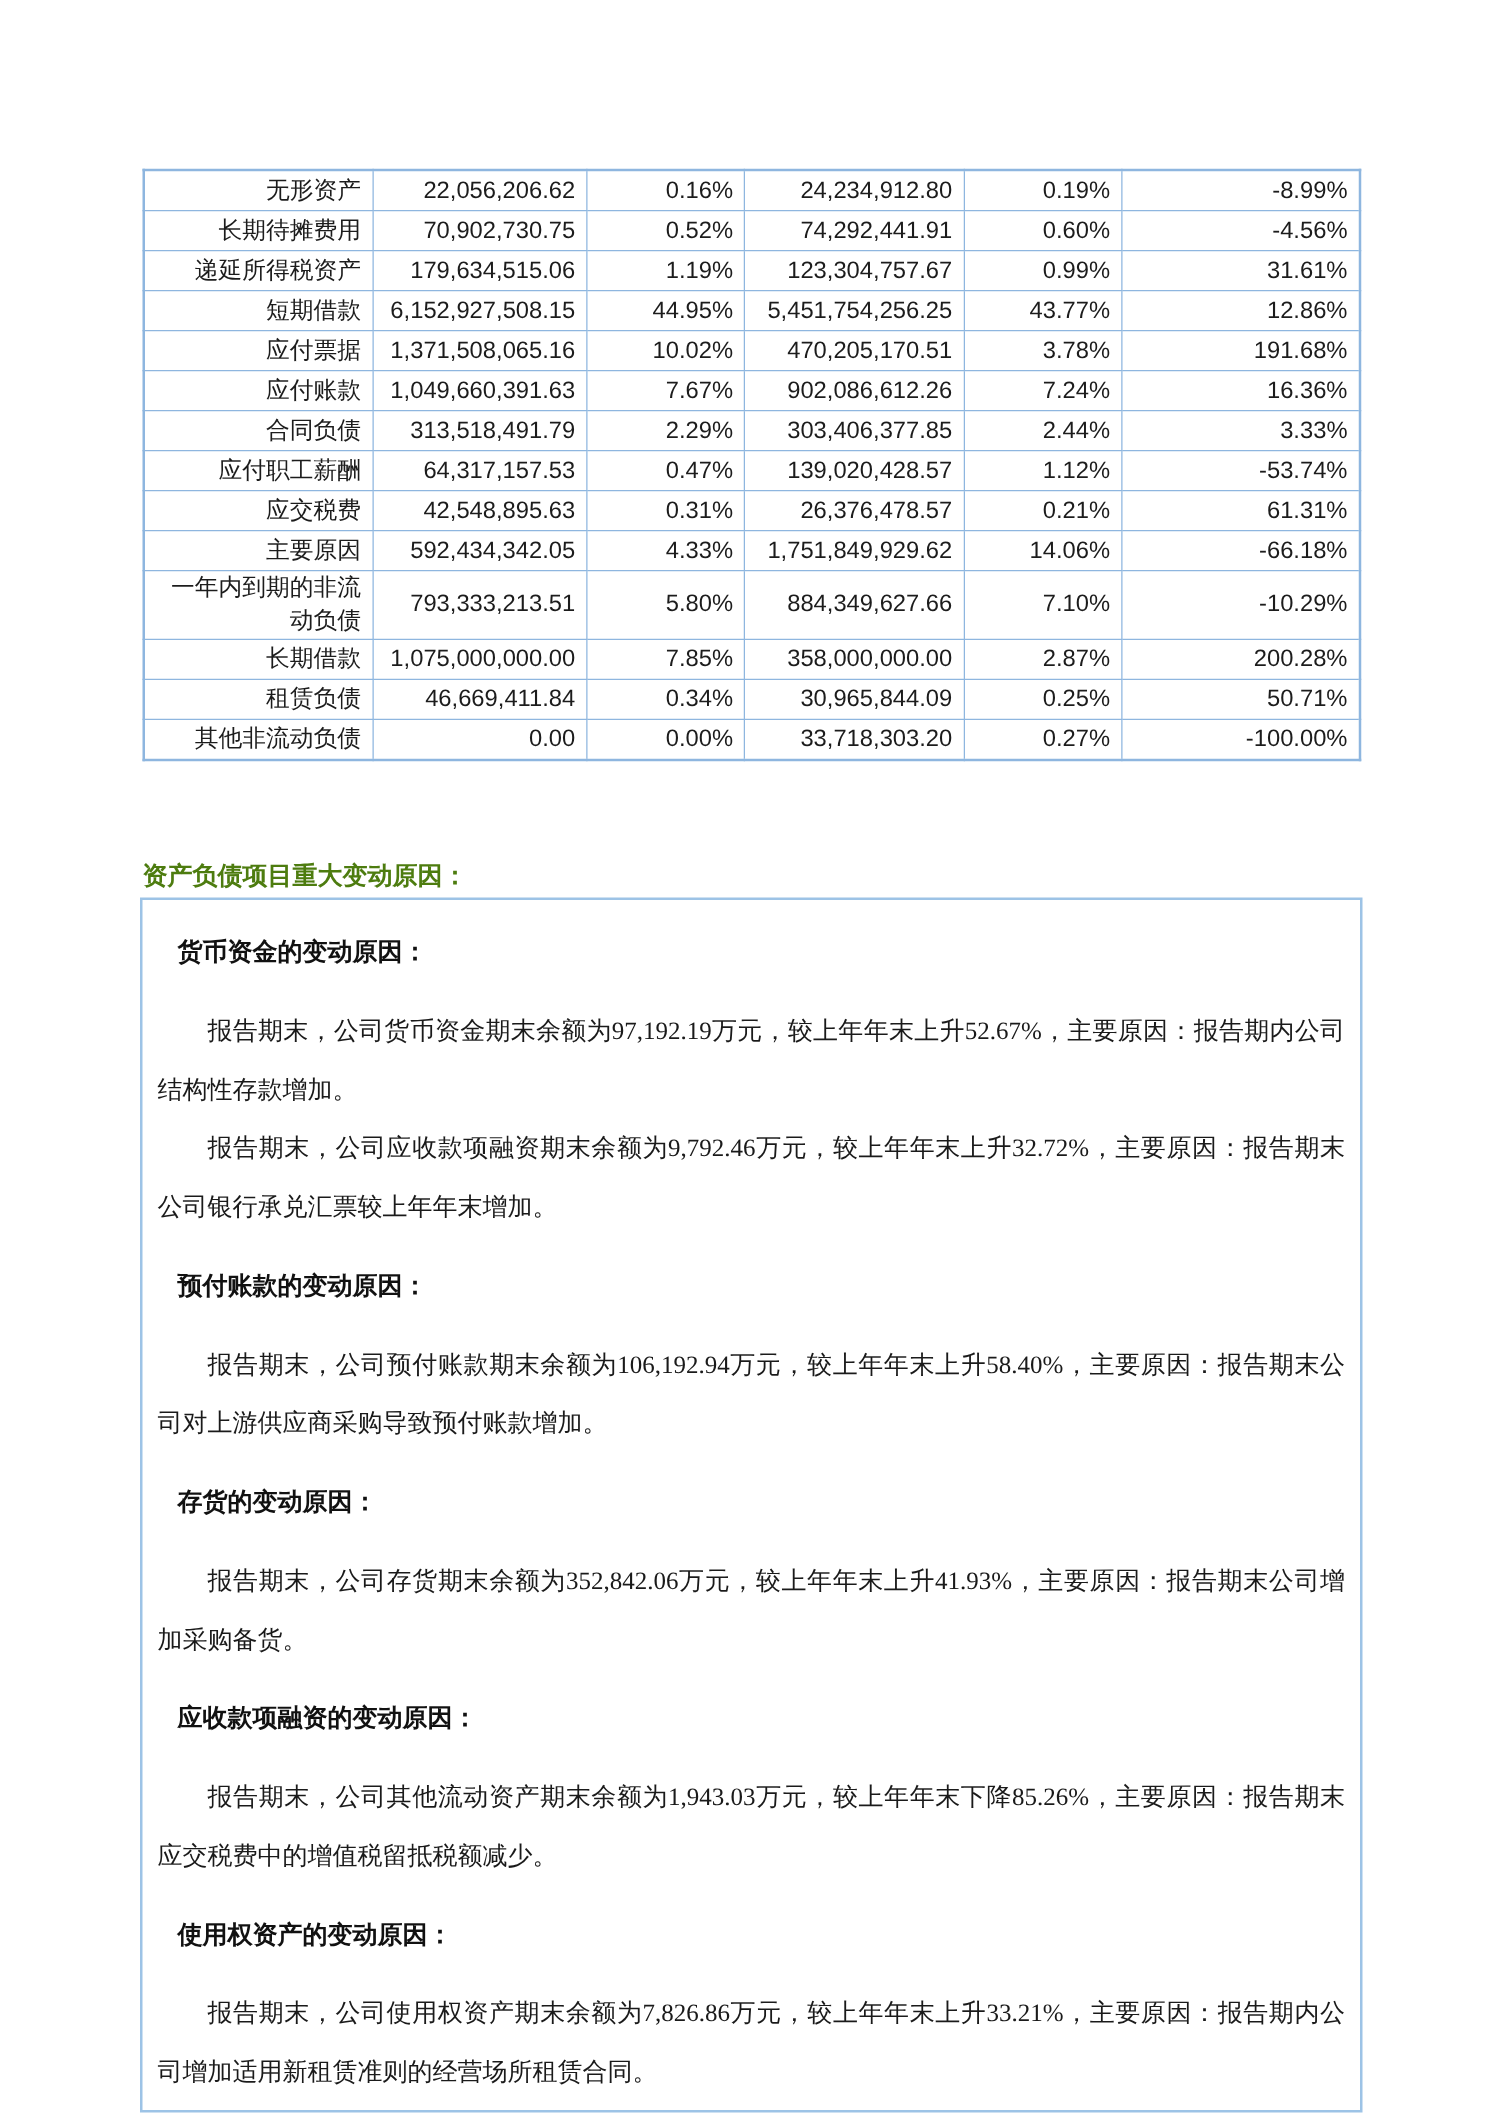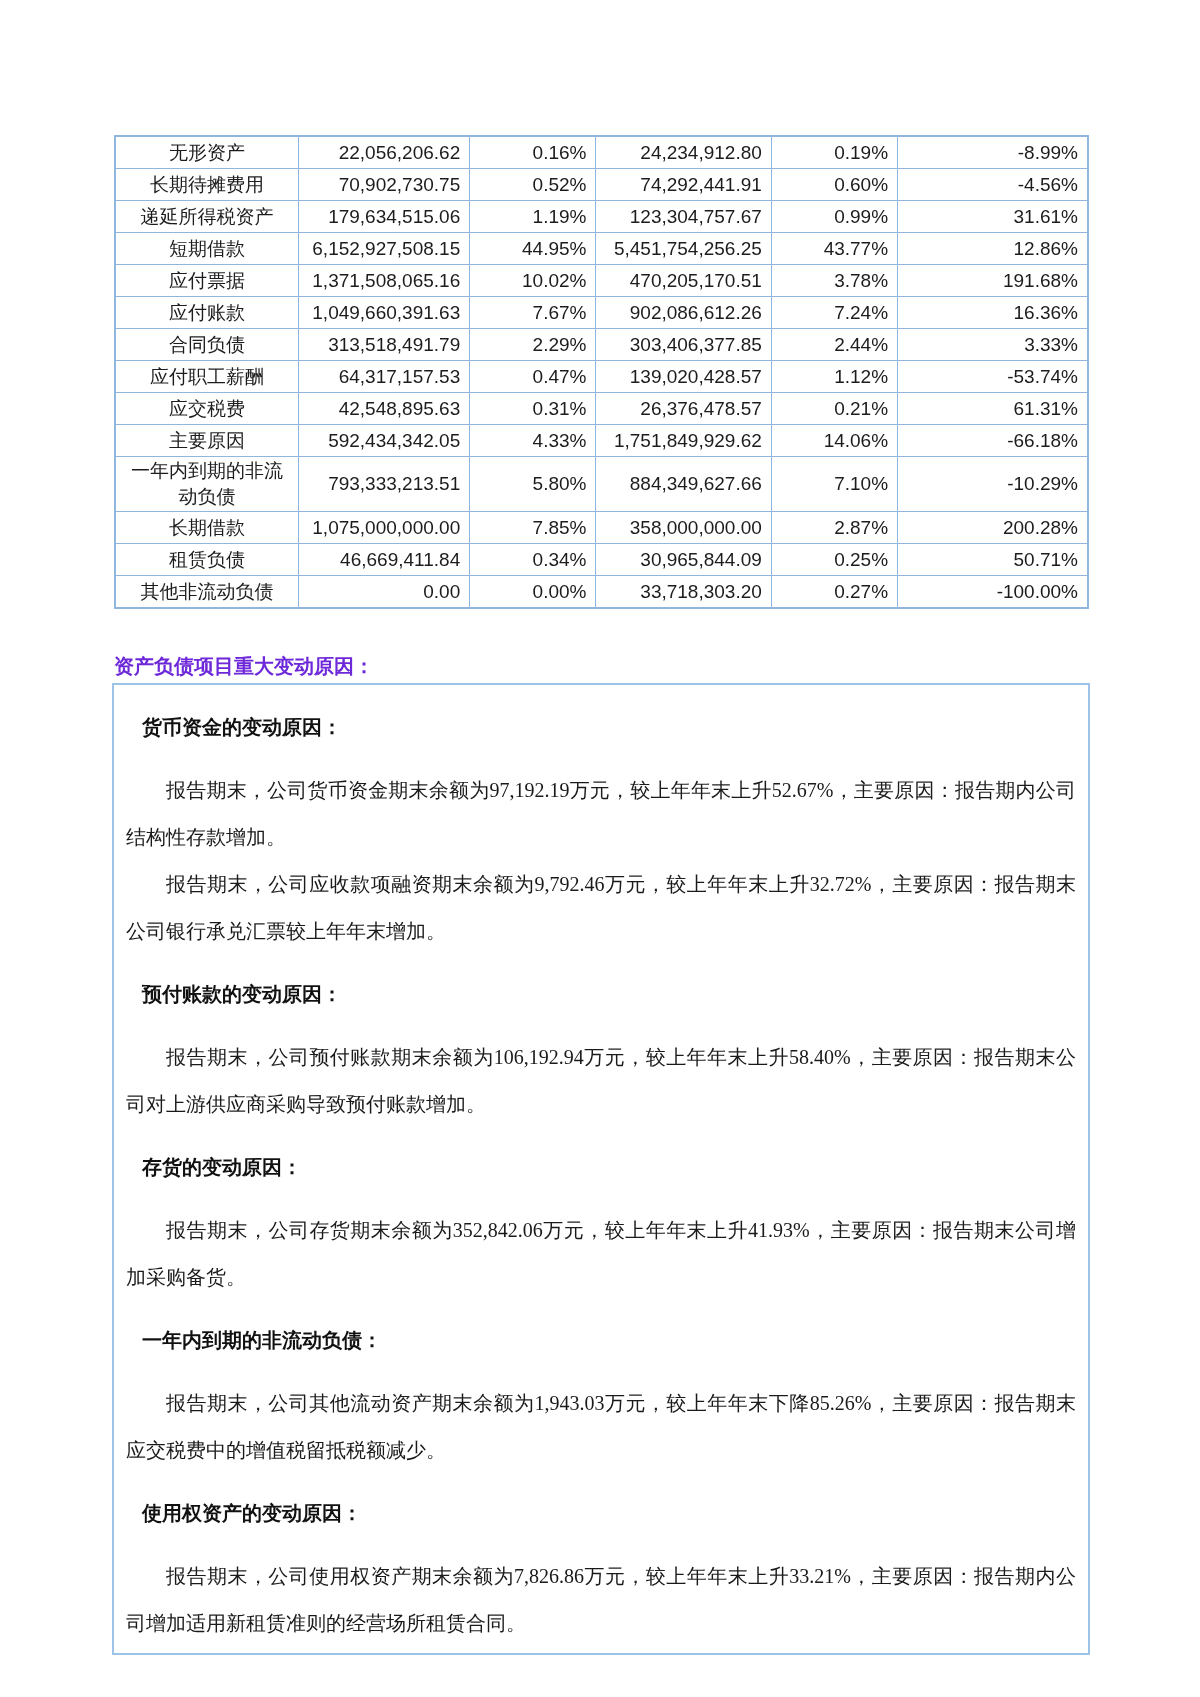--- a/index.html
+++ b/index.html
@@ -35,35 +35,35 @@
   table.balance td {
     border: 1px solid #8eb6df;
     height: 29px;
     padding: 1px 9px;
     line-height: 26px;
     vertical-align: middle;
     overflow: hidden;
     white-space: normal;
   }
   table.balance { border: 2px solid #8eb6df; }
-  td.c-item  { text-align: center; }
+  td.c-item  { text-align: right; }
   td.c-num   { text-align: right; }
   col.w0 { width: 183px; }
   col.w1 { width: 171px; }
   col.w2 { width: 126px; }
   col.w3 { width: 175px; }
   col.w4 { width: 126px; }
   col.w5 { width: 190px; }
   
   .major-heading {
-    margin: 45px 0 5px 2px;
+    margin: 80px 0 5px 2px;
     font-size: 20px;
     font-weight: bold;
     line-height: 24px;
-    color: #6d28d9;
+    color: #4d7c0f;
   }
   
   .reasons-box {
     box-sizing: border-box;
     width: 978px;
     border: 2px solid #9dc3e6;
     padding: 3px 12px 6px 12px;
     background: #ffffff;
   }
   .reason-section h3 {
@@ -225,21 +225,21 @@
         </div>
         <div class="reason-section">
           <h3>预付账款的变动原因：</h3>
           <p>报告期末，公司预付账款期末余额为106,192.94万元，较上年年末上升58.40%，主要原因：报告期末公司对上游供应商采购导致预付账款增加。</p>
         </div>
         <div class="reason-section">
           <h3>存货的变动原因：</h3>
           <p>报告期末，公司存货期末余额为352,842.06万元，较上年年末上升41.93%，主要原因：报告期末公司增加采购备货。</p>
         </div>
         <div class="reason-section">
-          <h3>一年内到期的非流动负债：</h3>
+          <h3>应收款项融资的变动原因：</h3>
           <p>报告期末，公司其他流动资产期末余额为1,943.03万元，较上年年末下降85.26%，主要原因：报告期末应交税费中的增值税留抵税额减少。</p>
         </div>
         <div class="reason-section">
           <h3>使用权资产的变动原因：</h3>
           <p>报告期末，公司使用权资产期末余额为7,826.86万元，较上年年末上升33.21%，主要原因：报告期内公司增加适用新租赁准则的经营场所租赁合同。</p>
         </div>
       </div>
 
   </div>
 </div>

